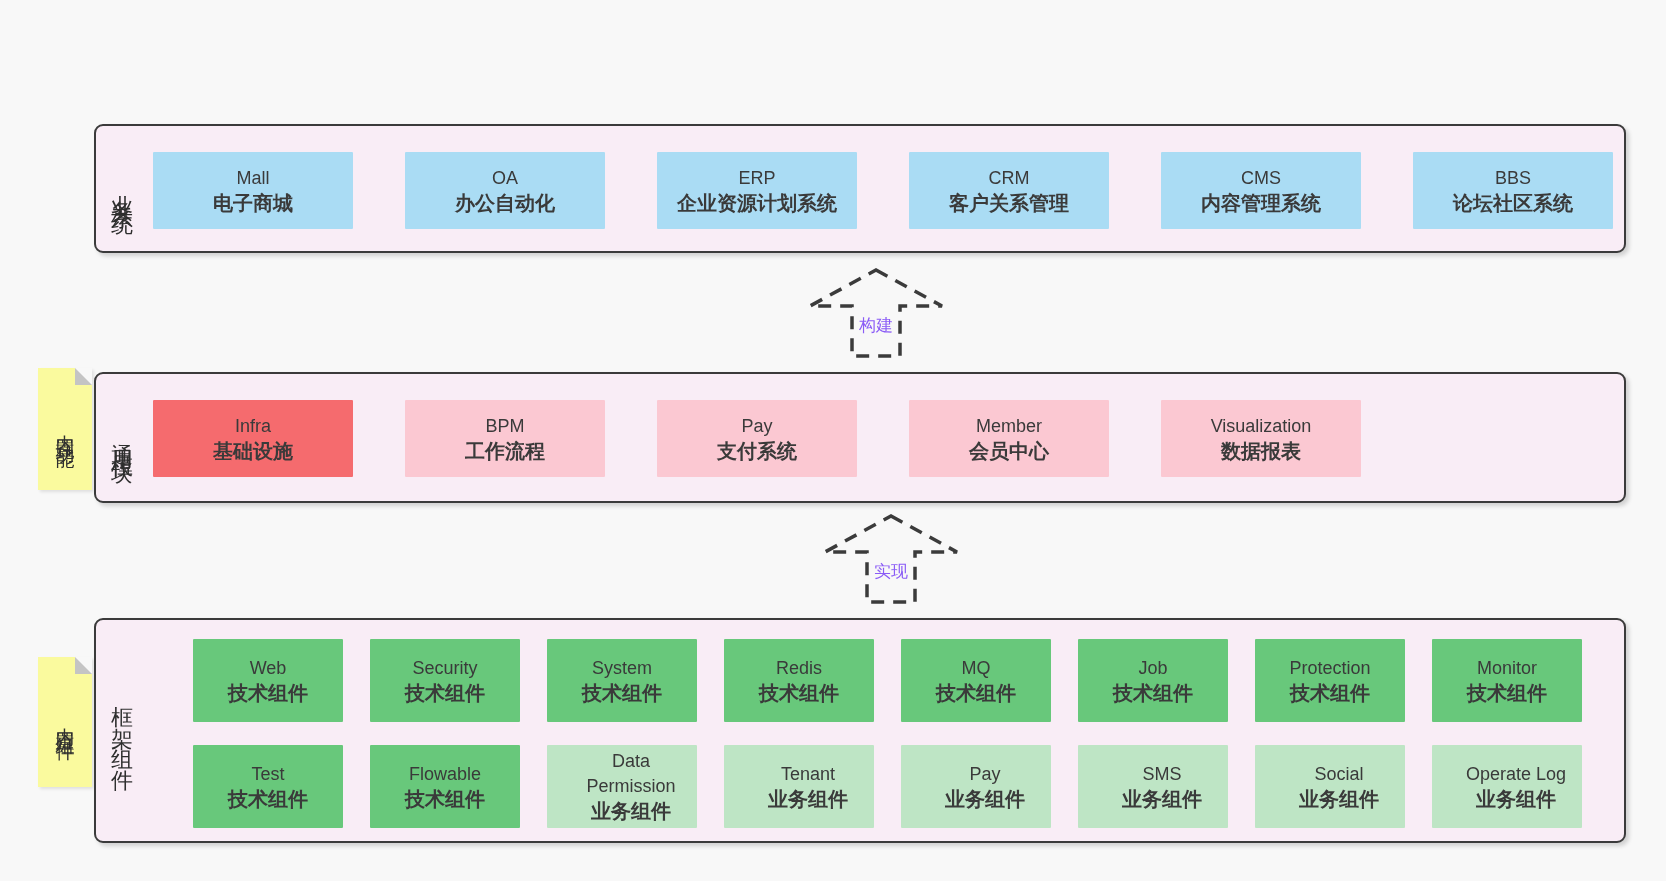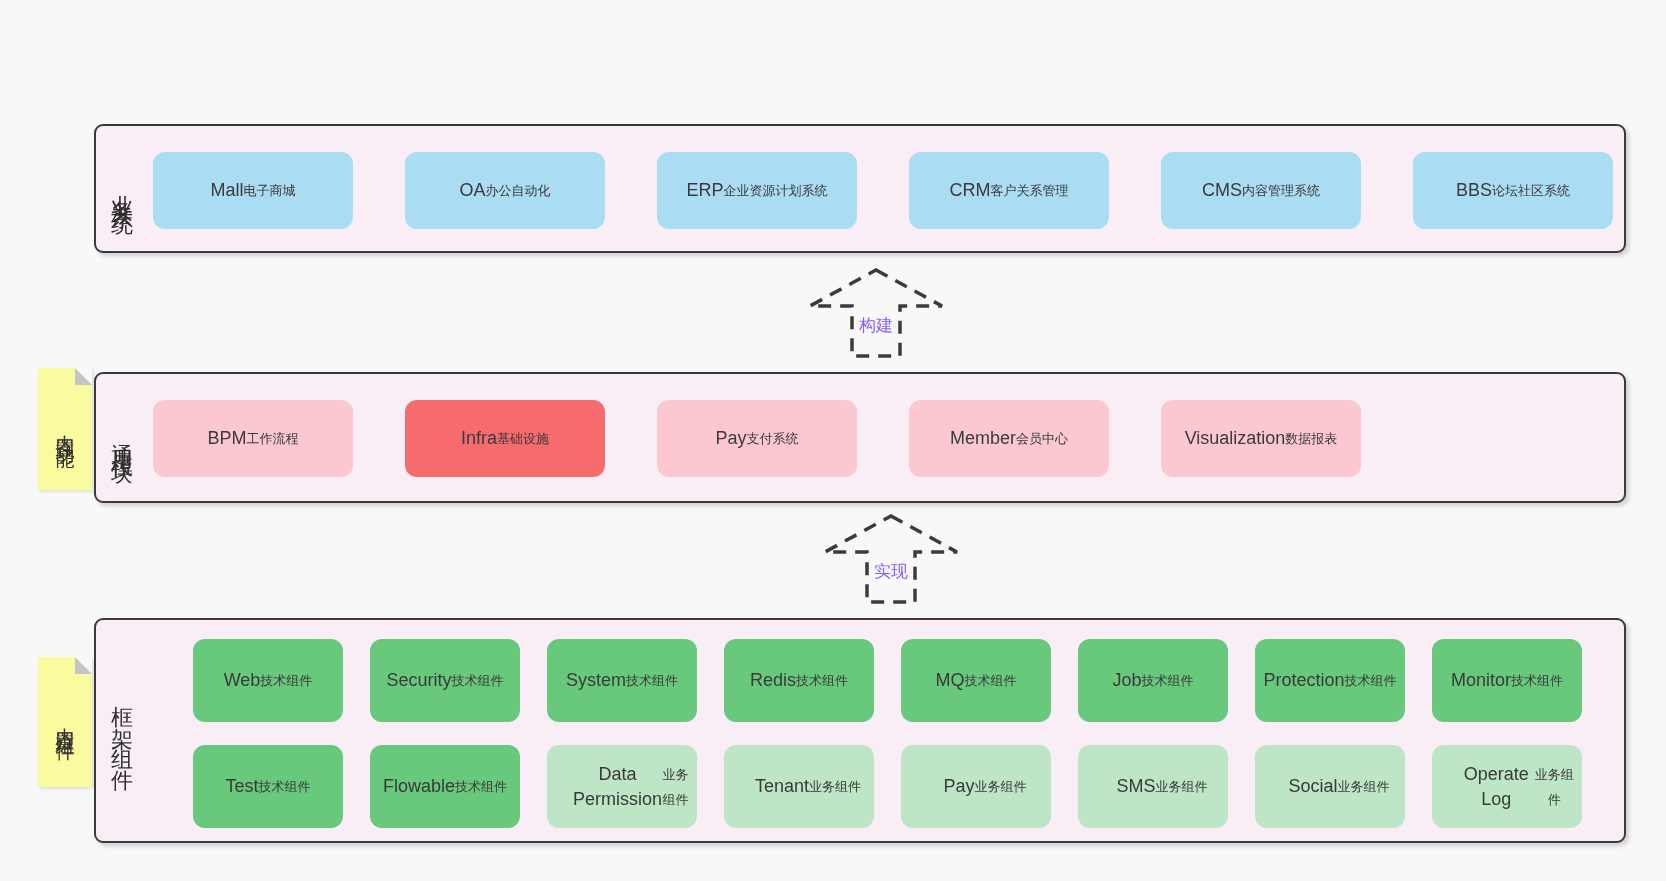--- a/index.html
+++ b/index.html
@@ -28,28 +28,28 @@
 
   .box-row{
     position:absolute;left:57px;display:flex;
   }
   .row-six{gap:52px;top:26px;}
   .panel.framework .row-one{top:19px;}
   .panel.framework .row-two{top:125px;}
   .row-eight{gap:27px;margin-left:40px;}
 
   .box{
-    display:flex;flex-direction:row;align-items:center;justify-content:center;
-    border-radius:12px;box-sizing:border-box;
+    display:flex;flex-direction:column;align-items:center;justify-content:center;
+    border-radius:1px;box-sizing:border-box;
     text-align:center;color:var(--text);padding:4px 8px;
   }
   .row-six .box{width:200px;height:77px;}
   .row-eight .box{width:150px;height:83px;}
   .box .box-name{font-size:18px;line-height:25px;}
-  .box .box-sub{font-size:13px;line-height:25px;}
+  .box .box-sub{font-size:20px;line-height:25px;font-weight:bold;}
   .box.blue{background:var(--blue);}
   .box.red{background:var(--red);}
   .box.pink{background:var(--pink);}
   .box.green-dark{background:var(--green_dark);}
   .box.green-light{background:var(--green_light);padding-left:26px;}
 
   .note{
     position:absolute;left:38px;width:54px;
     background:var(--yellow_note);
     display:flex;align-items:center;justify-content:center;
@@ -122,27 +122,27 @@
   <div class="arrow arrow-build">
     <svg viewBox="0 0 142 92" width="142" height="92">
       <path d="M71 4 L137 40 H95 V90 H47 V40 H5 Z" fill="none" stroke="currentColor" stroke-width="3.5" stroke-dasharray="13 9"></path>
     </svg>
     <span class="arrow-label">构建</span>
   </div>
 
   <div class="panel modules">
     <div class="side-label">通用模块</div>
     <div class="box-row row-six">
-      <div class="box pink">
-        <span class="box-name">BPM</span>
-        <span class="box-sub">工作流程</span>
-      </div>
       <div class="box red">
         <span class="box-name">Infra</span>
         <span class="box-sub">基础设施</span>
+      </div>
+      <div class="box pink">
+        <span class="box-name">BPM</span>
+        <span class="box-sub">工作流程</span>
       </div>
       <div class="box pink">
         <span class="box-name">Pay</span>
         <span class="box-sub">支付系统</span>
       </div>
       <div class="box pink">
         <span class="box-name">Member</span>
         <span class="box-sub">会员中心</span>
       </div>
       <div class="box pink">

